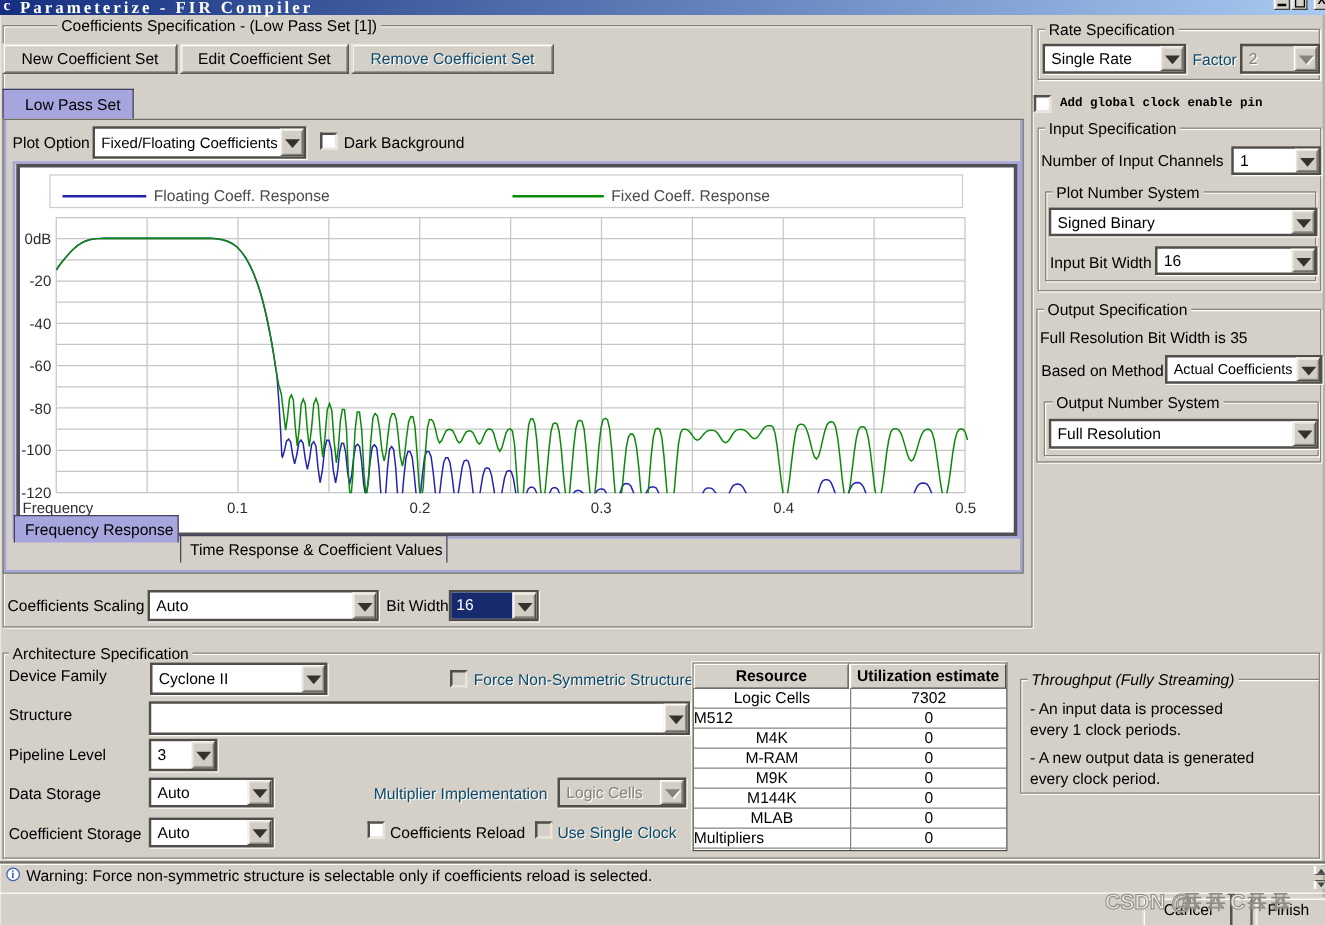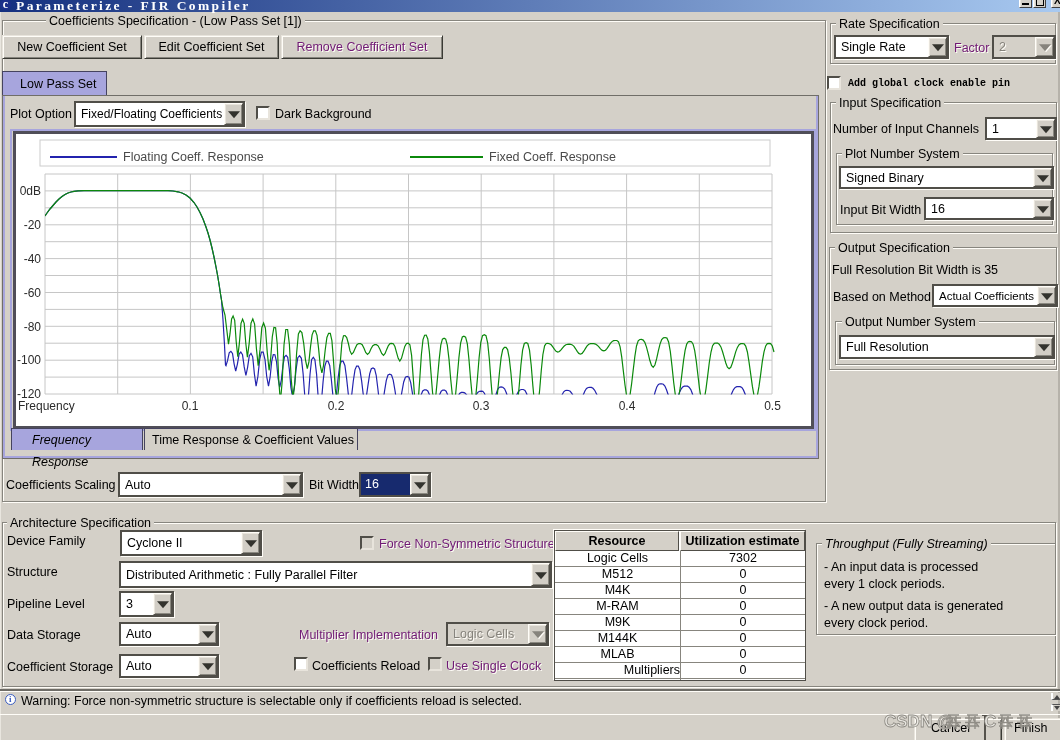--- a/index.html
+++ b/index.html
@@ -19,21 +19,21 @@
 .combo { background:#fff; border:2px solid #504e48; box-shadow: 1px 1px 0 #fffdf8; white-space:nowrap; }
 .combo .tx { position:absolute; left:5px; top:50%; transform:translateY(-50%); white-space:nowrap; }
 .cbtn { position:absolute; right:0; top:0; bottom:0; width:19px; background:#d2cec6; border:1px solid; border-color:#fffdf8 #504e48 #504e48 #fffdf8; box-shadow: inset 1px 1px 0 #e8e4dc, inset -1px -1px 0 #8a8880; }
 .arr { position:absolute; left:50%; top:50%; transform:translate(-50%,-38%); width:0; height:0; border:6px solid transparent; border-top:7px solid #33332e; border-bottom:none; }
 .combo.dis { background:#d4d0c8; }
 .combo.dis .tx { color:#86837c; text-shadow:1px 1px 0 #fffdf8; }
 .combo.dis .arr { border-top-color:#86837c; filter: drop-shadow(1px 1px 0 #fffdf8); }
 
 .cb { width:14px; height:14px; background:#fff; border:2px solid; border-color:#504e48 #e8e4dc #e8e4dc #504e48; }
 .cb.dis { background:#d4d0c8; }
-.dis-t { color:#701a75; text-shadow:1px 1px 0 #fffdf8; }
+.dis-t { color:#0c4a6e; text-shadow:1px 1px 0 #fffdf8; }
 
 .tabsel { background:#a7a5dd; border:1px solid #45435f; border-bottom:none; }
 .tabun { background:#d4d0c8; border:1px solid #45435f; border-bottom:none; }
 </style></head>
 <body>
 
 <div class="abs" style="left:0;top:11px;width:1px;height:729px;background:#e9e6df;"></div>
 <div class="abs" style="left:1058px;top:11px;width:2px;height:729px;background:#b6b2aa;"></div>
 
 <div class="abs" id="titlebar"></div>
@@ -126,21 +126,21 @@
   </g>
   <clipPath id="gridclip">
       <rect x="45" y="174" width="730" height="220.5"></rect>
     </clipPath>
   <g clip-path="url(#gridclip)" fill="none">
     <polyline stroke="#2323ae" stroke-width="1.2" points="45.0,216.0 47.0,213.0 50.0,209.0 53.0,205.5 56.0,202.0 59.0,199.0 62.0,196.5 65.0,194.5 68.0,193.0 71.0,192.0 74.0,191.3 78.0,190.9 84.0,190.7 168.0,190.7 173.0,191.0 178.0,191.8 182.0,193.0 186.0,195.0 190.0,198.0 194.0,202.5 197.0,207.0 200.0,212.5 203.0,219.0 206.0,227.0 208.0,233.0 210.0,240.0 212.0,248.0 214.0,257.0 216.0,267.0 217.5,275.0 219.0,284.0 220.5,294.0 221.5,300.0 223.0,320.0 224.5,345.0 225.5,365.0 226.0,365.7 227.6,360.4 229.2,352.9 230.9,351.3 232.5,353.5 234.1,363.8 235.7,371.1 235.7,371.1 237.4,364.1 239.1,354.1 240.8,352.0 242.5,354.6 244.2,366.9 245.9,375.5 245.9,375.5 247.6,367.3 249.3,355.7 251.0,353.3 252.7,356.8 254.4,374.0 256.1,386.1 256.1,386.1 257.9,376.4 259.7,359.4 261.4,352.2 263.2,352.2 265.0,359.5 266.7,376.5 268.5,386.2 268.5,386.2 270.1,377.2 271.7,361.4 273.3,354.6 274.9,354.7 276.5,361.7 278.1,378.1 279.7,387.4 279.7,387.4 281.3,380.3 282.9,366.0 284.5,356.9 286.1,355.4 287.7,357.3 289.3,369.0 290.9,387.4 292.5,396.6 292.5,396.6 294.3,387.5 296.1,369.3 297.8,357.7 299.6,355.8 301.4,358.3 303.1,373.5 304.9,397.5 306.7,409.5 306.7,409.5 308.3,397.8 310.0,374.5 311.6,359.6 313.3,357.2 314.9,359.6 316.6,374.4 318.2,397.6 319.9,409.3 319.9,409.3 321.5,400.5 323.1,381.5 324.8,366.2 326.4,361.1 328.0,361.1 329.7,365.5 331.3,379.0 332.9,395.6 334.6,403.2 334.6,403.2 336.3,395.6 338.0,379.0 339.7,365.6 341.4,361.2 343.1,361.2 344.9,365.4 346.6,378.2 348.3,394.1 350.0,401.3 350.0,401.3 351.7,395.0 353.3,381.0 355.0,369.8 356.6,366.1 358.3,366.1 359.9,369.7 361.6,380.6 363.2,394.1 364.9,400.3 364.9,400.3 366.5,395.5 368.1,384.4 369.7,373.9 371.3,368.8 373.0,368.0 374.6,368.9 376.2,375.3 377.8,388.3 379.4,402.0 381.0,407.9 381.0,407.9 382.8,402.9 384.5,391.3 386.3,380.4 388.0,375.0 389.7,374.2 391.5,375.0 393.2,380.1 395.0,390.7 396.7,401.9 398.4,406.7 398.4,406.7 400.2,402.2 401.9,391.8 403.7,382.0 405.4,377.2 407.2,376.5 409.0,377.3 410.7,382.6 412.5,393.6 414.2,405.2 416.0,410.2 416.0,410.2 417.6,407.7 419.3,401.5 421.0,395.1 422.7,391.0 424.4,389.8 426.1,389.8 427.8,391.0 429.5,394.8 431.2,401.0 432.9,406.9 434.6,409.3 434.6,409.3 436.2,406.9 437.9,401.1 439.5,395.0 441.2,391.2 442.8,390.1 444.5,390.1 446.1,391.2 447.8,395.1 449.4,401.4 451.1,407.3 452.7,409.7 452.7,409.7 454.4,407.6 456.1,402.4 457.9,396.9 459.6,393.4 461.3,392.4 463.0,392.4 464.7,392.9 466.4,394.6 468.2,397.3 469.9,399.8 471.6,400.9 471.6,400.9 473.2,399.8 474.8,397.3 476.4,394.4 478.0,392.2 479.6,391.3 481.2,391.2 482.8,391.4 484.4,393.2 486.0,397.3 487.6,402.9 489.2,407.8 490.8,409.7 490.8,409.7 492.5,407.3 494.2,401.3 496.0,394.5 497.7,389.4 499.4,387.2 501.1,386.9 502.8,387.2 504.6,388.8 506.3,392.7 508.0,397.9 509.7,402.5 511.4,404.3 511.4,404.3 513.1,403.0 514.8,399.5 516.5,395.3 518.2,391.9 519.9,390.0 521.6,389.5 523.3,389.5 525.0,390.4 526.7,393.8 528.4,400.0 530.1,407.4 531.8,413.6 533.5,416.0 533.5,416.0 535.2,414.2 536.9,409.5 538.5,403.8 540.2,399.2 541.9,396.6 543.6,395.9 545.3,395.9 547.0,396.4 548.7,398.4 550.4,402.0 552.1,406.3 553.8,409.9 555.5,411.3 555.5,411.3 557.1,409.7 558.7,405.3 560.4,399.9 562.0,395.0 563.7,391.8 565.3,390.5 566.9,390.4 568.6,390.5 570.2,391.3 571.8,393.3 573.5,396.5 575.1,400.0 576.8,402.7 578.4,403.8 578.4,403.8 580.0,402.5 581.7,399.1 583.3,394.8 584.9,391.0 586.5,388.5 588.2,387.5 589.8,387.3 591.4,387.4 593.0,388.3 594.7,390.3 596.3,393.4 597.9,396.9 599.5,399.6 601.2,400.7 601.2,400.7 602.8,400.4 604.4,399.7 606.0,398.7 607.6,397.7 609.2,397.0 610.8,396.7 612.4,396.6 614.0,396.6 615.6,396.9 617.2,398.1 618.8,400.5 620.4,403.8 622.1,407.2 623.7,409.8 625.3,410.8 625.3,410.8 626.9,409.7 628.6,407.0 630.3,403.4 632.0,400.3 633.6,398.2 635.3,397.4 637.0,397.3 638.6,397.4 640.3,398.3 642.0,400.6 643.7,404.2 645.3,408.1 647.0,411.2 648.7,412.4 648.7,412.4 650.3,410.4 651.9,405.2 653.5,398.3 655.2,391.7 656.8,386.9 658.4,384.4 660.0,383.8 661.7,383.8 663.3,384.3 664.9,386.1 666.5,389.8 668.2,394.8 669.8,400.1 671.4,404.1 673.0,405.6 673.0,405.6 674.7,404.4 676.3,401.2 677.9,396.9 679.5,392.5 681.1,389.1 682.7,387.0 684.3,386.2 685.9,386.1 687.5,386.2 689.1,387.2 690.8,389.6 692.4,393.8 694.0,399.0 695.6,404.1 697.2,407.9 698.8,409.3 698.8,409.3 700.5,408.6 702.1,406.6 703.8,403.8 705.4,401.0 707.1,398.8 708.7,397.4 710.4,396.9 712.0,396.9 713.7,396.9 715.3,397.3 717.0,398.3 718.6,400.0 720.3,402.2 721.9,404.3 723.6,405.9 725.2,406.4 725.2,406.4 726.9,405.2 728.6,402.0 730.2,397.5 731.9,393.0 733.5,389.5 735.2,387.4 736.8,386.6 738.5,386.5 740.1,386.6 741.8,387.5 743.4,389.9 745.1,394.0 746.7,399.1 748.4,404.1 750.0,407.8 751.7,409.2 751.7,409.2 753.3,408.4 755.0,406.1 756.6,403.1 758.3,400.1 759.9,397.6 761.6,396.2 763.2,395.6 764.9,395.6 766.5,395.6 768.2,396.4 769.8,398.2 771.5,401.2 773.1,405.1"></polyline>
     <polyline stroke="#0b890b" stroke-width="1.2" points="45.0,216.0 47.0,213.0 50.0,209.0 53.0,205.5 56.0,202.0 59.0,199.0 62.0,196.5 65.0,194.5 68.0,193.0 71.0,192.0 74.0,191.3 78.0,190.9 84.0,190.7 168.0,190.7 173.0,191.0 178.0,191.8 182.0,193.0 186.0,195.0 190.0,198.0 194.0,202.5 197.0,207.0 200.0,212.5 203.0,219.0 206.0,227.0 208.0,233.0 210.0,240.0 212.0,248.0 214.0,257.0 216.0,267.0 217.5,275.0 219.0,284.0 220.5,294.0 221.5,300.0 223.0,308.0 225.0,315.0 226.8,330.0 228.5,344.1 230.0,333.7 231.6,318.9 233.1,315.9 234.7,320.3 236.2,341.7 237.8,356.7 237.8,356.7 239.4,342.9 241.0,323.3 242.6,319.2 244.2,323.4 245.8,343.2 247.4,357.2 247.4,357.2 249.2,343.1 251.0,323.1 252.8,318.9 254.6,324.0 256.4,348.4 258.2,365.7 258.2,365.7 260.0,349.9 261.8,327.7 263.6,323.0 265.4,328.2 267.3,352.9 269.1,370.3 269.1,370.3 270.7,358.1 272.3,336.7 273.9,327.5 275.6,327.8 277.2,343.7 278.8,380.7 280.4,402.0 280.4,402.0 282.2,381.2 284.0,345.0 285.8,329.5 287.6,329.5 289.4,344.4 291.2,379.1 293.0,398.9 293.0,398.9 294.8,383.7 296.6,353.3 298.4,334.0 300.1,330.8 301.9,332.6 303.7,343.3 305.5,360.2 307.3,368.7 307.3,368.7 308.9,361.9 310.5,346.9 312.1,334.9 313.7,330.9 315.4,330.9 317.0,335.3 318.6,348.6 320.2,365.2 321.9,372.8 321.9,372.8 323.5,365.6 325.2,350.0 326.9,337.5 328.6,333.3 330.3,333.4 331.9,340.6 333.6,362.1 335.3,388.9 337.0,401.1 337.0,401.1 338.6,389.3 340.2,363.5 341.9,342.6 343.5,335.7 345.1,335.6 346.7,337.5 348.4,343.5 350.0,350.9 351.6,354.3 351.6,354.3 353.4,352.4 355.2,348.2 356.9,344.7 358.7,343.6 360.4,343.6 362.2,344.7 364.0,348.2 365.7,352.5 367.5,354.4 367.5,354.4 369.3,352.7 371.0,348.8 372.8,345.7 374.6,344.7 376.4,344.7 378.1,345.8 379.9,349.2 381.7,353.4 383.5,355.3 383.5,355.3 385.1,353.5 386.7,349.4 388.4,345.5 390.0,343.6 391.6,343.3 393.3,343.7 394.9,346.5 396.5,352.3 398.2,358.3 399.8,361.0 399.8,361.0 401.5,358.3 403.2,352.2 404.8,346.4 406.5,343.5 408.2,343.1 409.9,344.7 411.6,355.4 413.2,377.4 414.9,400.6 416.6,410.7 416.6,410.7 418.2,401.3 419.8,378.5 421.4,354.5 423.0,339.6 424.6,335.2 426.2,335.1 427.8,339.0 429.4,352.1 431.0,373.1 432.6,393.0 434.2,401.2 434.2,401.2 435.9,394.6 437.5,378.0 439.2,359.1 440.8,345.2 442.4,339.2 444.1,338.3 445.7,339.2 447.3,345.2 449.0,359.1 450.6,378.1 452.3,394.7 453.9,401.3 453.9,401.3 455.6,394.5 457.2,377.3 458.9,357.7 460.6,343.2 462.3,337.0 463.9,336.2 465.6,337.1 467.3,343.6 468.9,358.7 470.6,379.2 472.3,397.3 474.0,404.4 474.0,404.4 475.7,397.1 477.4,378.7 479.1,357.7 480.8,342.3 482.5,335.6 484.3,334.7 486.0,335.7 487.7,343.0 489.4,359.7 491.1,382.6 492.8,402.6 494.6,410.5 494.6,410.5 496.2,404.8 497.8,390.1 499.5,372.3 501.1,357.6 502.7,349.6 504.4,347.3 506.0,347.3 507.6,349.6 509.2,357.8 510.9,372.7 512.5,390.7 514.1,405.7 515.8,411.4 515.8,411.4 517.5,404.2 519.2,386.0 520.9,365.3 522.6,350.1 524.3,343.5 526.1,342.6 527.8,343.5 529.5,350.1 531.2,365.3 532.9,386.1 534.6,404.3 536.4,411.5 536.4,411.5 538.0,405.4 539.7,389.5 541.3,370.3 542.9,354.5 544.6,345.8 546.2,343.5 547.9,343.4 549.5,343.7 551.2,344.8 552.8,346.8 554.5,349.3 556.1,351.3 557.8,352.1 557.8,352.1 559.4,351.5 561.0,349.9 562.6,347.8 564.2,346.0 565.9,344.8 567.5,344.3 569.1,344.2 570.7,344.3 572.3,344.9 574.0,346.4 575.6,348.8 577.2,351.4 578.8,353.4 580.4,354.2 580.4,354.2 582.1,353.4 583.8,351.2 585.5,348.4 587.1,345.9 588.8,344.3 590.5,343.7 592.2,343.6 593.8,343.6 595.5,344.1 597.2,345.2 598.9,346.9 600.5,348.9 602.2,350.4 603.9,350.9 603.9,350.9 605.5,350.2 607.1,348.3 608.8,345.8 610.4,343.4 612.0,341.6 613.6,340.7 615.2,340.5 616.9,340.5 618.5,341.8 620.1,346.9 621.7,356.9 623.3,370.6 625.0,385.0 626.6,395.9 628.2,399.9 628.2,399.9 629.9,395.8 631.5,384.7 633.2,370.1 634.9,356.1 636.5,346.0 638.2,340.8 639.8,339.5 641.5,339.4 643.2,340.1 644.8,342.4 646.5,347.1 648.2,353.6 649.8,360.3 651.5,365.4 653.2,367.3 653.2,367.3 654.9,365.0 656.6,358.9 658.3,351.1 660.0,344.1 661.7,339.6 663.4,337.8 665.1,337.5 666.9,338.1 668.6,341.9 670.3,351.4 672.0,366.1 673.7,382.5 675.4,395.5 677.1,400.4 677.1,400.4 678.7,396.8 680.3,387.2 681.9,374.1 683.5,360.9 685.1,350.4 686.7,344.1 688.3,341.7 689.9,341.4 691.5,341.7 693.1,344.2 694.7,350.7 696.3,361.4 697.9,375.0 699.5,388.5 701.1,398.4 702.7,402.1 702.7,402.1 704.4,398.5 706.0,388.8 707.7,375.7 709.3,362.5 711.0,352.0 712.6,345.7 714.3,343.3 715.9,343.0 717.6,343.1 719.2,344.2 720.9,346.9 722.5,351.5 724.2,357.3 725.8,363.0 727.4,367.2 729.1,368.8 729.1,368.8 730.8,367.3 732.4,363.1 734.1,357.5 735.7,351.9 737.4,347.4 739.1,344.7 740.7,343.7 742.4,343.5 744.1,343.8 745.7,346.1 747.4,352.0 749.0,361.8 750.7,374.1 752.4,386.4 754.0,395.4 755.7,398.8 755.7,398.8 757.4,395.4 759.0,386.4 760.7,374.1 762.3,361.6 764.0,351.8 765.7,345.9 767.3,343.6 769.0,343.3 770.6,343.6 772.3,346.0 774.0,352.0"></polyline>
   </g>
 </svg>
 
-<div class="abs tabsel" style="left:11px;top:428px;width:132px;height:22px;line-height:22px;padding-left:20px;font-style:italic;">Frequency Response</div>
+<div class="abs tabsel" style="left:11px;top:412px;width:132px;height:22px;line-height:22px;padding-left:8px;">Frequency Response</div>
 <div class="abs tabun" style="left:144px;top:428px;width:214px;height:22px;line-height:22px;padding-left:7px;">Time Response &amp; Coefficient Values</div>
 
 <div class="abs" style="left:6px;top:478px;">Coefficients Scaling</div>
 <div class="abs combo" style="left:118px;top:472px;width:185px;height:25px;">
     <span class="tx">Auto</span>
     <span class="cbtn">
       <span class="arr"></span>
     </span>
   </div>
 <div class="abs" style="left:309px;top:478px;">Bit Width</div>
@@ -159,21 +159,20 @@
     <span class="tx">Cyclone II</span>
     <span class="cbtn">
       <span class="arr"></span>
     </span>
   </div>
 <div class="abs cb dis" style="left:360px;top:536px;"></div>
 <div class="abs dis-t" style="left:379px;top:537px;">Force Non-Symmetric Structure</div>
 
 <div class="abs" style="left:7px;top:565px;">Structure</div>
 <div class="abs combo" style="left:119px;top:561px;width:433px;height:27px;">
-    <span class="tx">Distributed Arithmetic : Fully Parallel Filter</span>
     <span class="cbtn">
       <span class="arr"></span>
     </span>
   </div>
 
 <div class="abs" style="left:7px;top:597px;">Pipeline Level</div>
 <div class="abs combo" style="left:119px;top:591px;width:55px;height:26px;">
     <span class="tx">3</span>
     <span class="cbtn">
       <span class="arr"></span>
@@ -206,33 +205,33 @@
 <div class="abs" style="left:312px;top:659px;">Coefficients Reload</div>
 <div class="abs cb dis" style="left:428px;top:657px;"></div>
 <div class="abs dis-t" style="left:446px;top:659px;">Use Single Clock</div>
 
 <div class="abs" style="left:554px;top:530px;width:252px;height:151px;border:1px solid #504e48;box-shadow:-1px -1px 0 #fffdf8;background:#fff;">
   <div style="position:absolute;left:0;top:0;width:124px;height:20px;background:#d4d0c8;border:1px solid;border-color:#fffdf8 #504e48 #504e48 #fffdf8;font-weight:bold;text-align:center;line-height:18px;">Resource</div>
   <div style="position:absolute;left:125px;top:0;width:125px;height:20px;background:#d4d0c8;border:1px solid;border-color:#fffdf8 #504e48 #504e48 #fffdf8;font-weight:bold;text-align:center;line-height:18px;">Utilization estimate</div>
   <div style="position:absolute;left:125px;top:20px;width:1px;height:129px;background:#87857e;"></div>
   <div style="position:absolute;left:0;top:20px;width:125px;height:16px;border-bottom:1px solid #87857e;text-align:center;line-height:15px;">Logic Cells</div>
   <div style="position:absolute;left:126px;top:20px;width:124px;height:16px;border-bottom:1px solid #87857e;text-align:center;line-height:15px;">7302</div>
-  <div style="position:absolute;left:0;top:36px;width:125px;height:16px;border-bottom:1px solid #87857e;text-align:center;line-height:15px;">M512</div>
+  <div style="position:absolute;left:0;top:36px;width:125px;height:16px;border-bottom:1px solid #87857e;text-align:left;line-height:15px;">M512</div>
   <div style="position:absolute;left:126px;top:36px;width:124px;height:16px;border-bottom:1px solid #87857e;text-align:center;line-height:15px;">0</div>
   <div style="position:absolute;left:0;top:52px;width:125px;height:16px;border-bottom:1px solid #87857e;text-align:center;line-height:15px;">M4K</div>
   <div style="position:absolute;left:126px;top:52px;width:124px;height:16px;border-bottom:1px solid #87857e;text-align:center;line-height:15px;">0</div>
   <div style="position:absolute;left:0;top:68px;width:125px;height:16px;border-bottom:1px solid #87857e;text-align:center;line-height:15px;">M-RAM</div>
   <div style="position:absolute;left:126px;top:68px;width:124px;height:16px;border-bottom:1px solid #87857e;text-align:center;line-height:15px;">0</div>
   <div style="position:absolute;left:0;top:84px;width:125px;height:16px;border-bottom:1px solid #87857e;text-align:center;line-height:15px;">M9K</div>
   <div style="position:absolute;left:126px;top:84px;width:124px;height:16px;border-bottom:1px solid #87857e;text-align:center;line-height:15px;">0</div>
   <div style="position:absolute;left:0;top:100px;width:125px;height:16px;border-bottom:1px solid #87857e;text-align:center;line-height:15px;">M144K</div>
   <div style="position:absolute;left:126px;top:100px;width:124px;height:16px;border-bottom:1px solid #87857e;text-align:center;line-height:15px;">0</div>
   <div style="position:absolute;left:0;top:116px;width:125px;height:16px;border-bottom:1px solid #87857e;text-align:center;line-height:15px;">MLAB</div>
   <div style="position:absolute;left:126px;top:116px;width:124px;height:16px;border-bottom:1px solid #87857e;text-align:center;line-height:15px;">0</div>
-  <div style="position:absolute;left:0;top:132px;width:125px;height:16px;border-bottom:1px solid #87857e;text-align:right;line-height:15px;">Multipliers</div>
+  <div style="position:absolute;left:0;top:132px;width:125px;height:16px;border-bottom:1px solid #87857e;text-align:left;line-height:15px;">Multipliers</div>
   <div style="position:absolute;left:126px;top:132px;width:124px;height:16px;border-bottom:1px solid #87857e;text-align:center;line-height:15px;">0</div>
 </div>
 
 <div class="abs grp" style="left:816px;top:543px;width:240px;height:92px;"></div>
 <div class="abs grplabel" style="left:822px;top:537px;font-style:italic;">Throughput (Fully Streaming)</div>
 <div class="abs" style="left:824px;top:560px;">- An input data is processed</div>
 <div class="abs" style="left:824px;top:577px;">every 1 clock periods.</div>
 <div class="abs" style="left:824px;top:599px;">- A new output data is generated</div>
 <div class="abs" style="left:824px;top:616px;">every clock period.</div>
 

